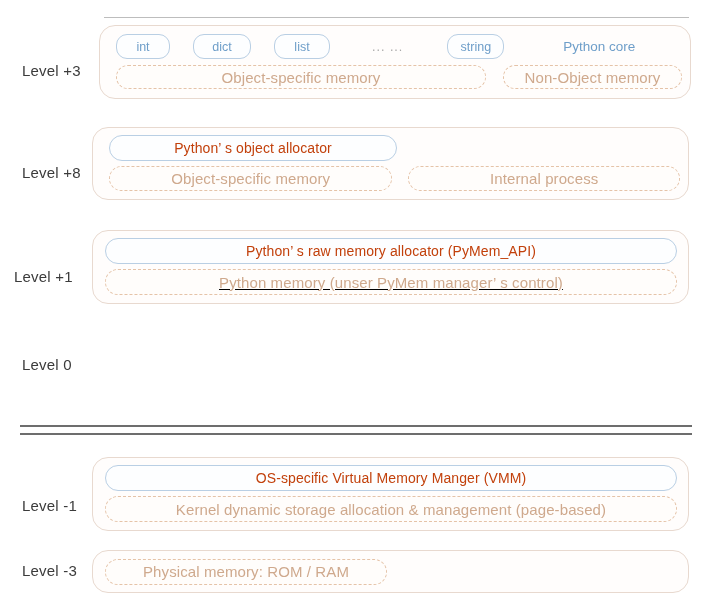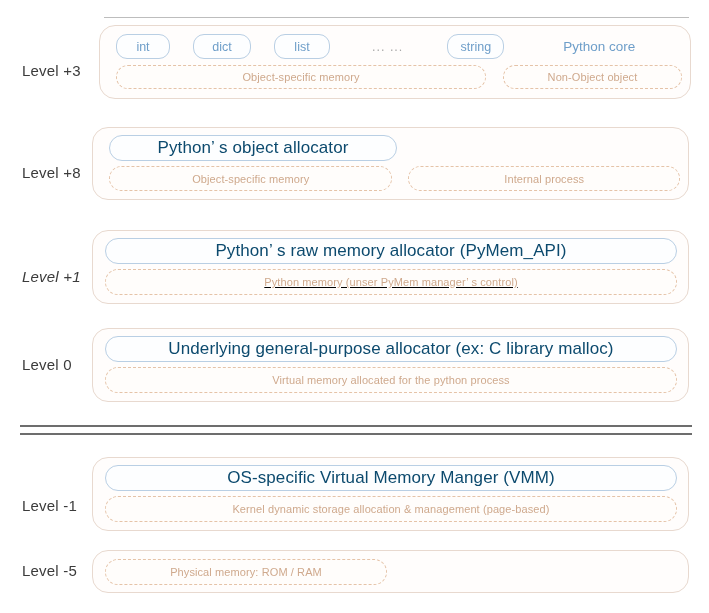--- a/index.html
+++ b/index.html
@@ -39,38 +39,38 @@
     display: flex;
     flex-direction: column;
     gap: 5px;
   }
 
   
   .solid-box {
     border: 1.3px solid #b9cfe4;
     border-radius: 13px;
     background: #fdfeff;
-    color: #0c4a6e;
-    font-size: 17px;
+    color: #c2410c;
+    font-size: 14px;
     display: flex;
     align-items: center;
     justify-content: center;
     box-sizing: border-box;
     text-align: center;
     white-space: nowrap;
     letter-spacing: 0.1px;
   }
 
   
   .dashed-box {
     border: 1.3px dashed #e5c3a8;
     border-radius: 13px;
     background: #fffdfb;
     color: #cfa98d;
-    font-size: 11px;
+    font-size: 15px;
     display: flex;
     align-items: center;
     justify-content: center;
     box-sizing: border-box;
     text-align: center;
     white-space: nowrap;
     letter-spacing: 0.1px;
   }
 
   .row-flex {
@@ -137,73 +137,65 @@
     <div class="row-flex" style="height:27px;">
       <div class="type-chip" style="width:54px; margin-left:8px;">int</div>
       <div class="type-chip" style="width:58px; margin-left:15px;">dict</div>
       <div class="type-chip" style="width:56px; margin-left:15px;">list</div>
       <div class="ellipsis-text" style="margin-left:34px;">... ...</div>
       <div class="type-chip" style="width:57px; margin-left:36px;">string</div>
       <div class="core-text" style="margin-left:51px;">Python core</div>
     </div>
     <div class="row-flex" style="height:24px;">
       <div class="dashed-box" style="width:372px; height:24px; margin-left:8px;">Object-specific memory</div>
-      <div class="dashed-box" style="width:180px; height:24px; margin-left:9px;">Non-Object object</div>
+      <div class="dashed-box" style="width:180px; height:24px; margin-left:9px;">Non-Object memory</div>
     </div>
   </div>
 
   <div class="level-label" style="left:22px; top:164px;">Level +8</div>
 
   <div class="outer-box" style="left:92px; top:127px; width:597px; height:73px;">
     <div class="row-flex" style="height:26px;">
       <div class="solid-box" style="width:288px; height:26px; margin-left:8px;">Python’ s object allocator</div>
     </div>
     <div class="row-flex" style="height:25px;">
       <div class="dashed-box" style="width:288px; height:25px; margin-left:8px;">Object-specific memory</div>
       <div class="dashed-box" style="width:276px; height:25px; margin-left:8px;">Internal process</div>
     </div>
   </div>
 
-  <div class="level-label" style="left:22px; top:268px;font-style:italic;">Level +1</div>
+  <div class="level-label" style="left:14px; top:268px;">Level +1</div>
 
   <div class="outer-box" style="left:92px; top:230px; width:597px; height:74px;">
     <div class="row-flex" style="height:26px;">
       <div class="solid-box" style="width:572px; height:26px; margin-left:4px;">Python’ s raw memory allocator (PyMem_API)</div>
     </div>
     <div class="row-flex" style="height:26px;text-decoration:underline;">
       <div class="dashed-box" style="width:572px; height:26px; margin-left:4px;">Python memory (unser PyMem manager’ s control)</div>
     </div>
   </div>
 
   <div class="level-label" style="left:22px; top:356px;">Level  0</div>
 
-  <div class="outer-box" style="left:92px; top:328px; width:597px; height:74px;">
-    <div class="row-flex" style="height:26px;">
-      <div class="solid-box" style="width:572px; height:26px; margin-left:4px;">Underlying general-purpose allocator (ex: C library malloc)</div>
-    </div>
-    <div class="row-flex" style="height:26px;">
-      <div class="dashed-box" style="width:572px; height:26px; margin-left:4px;">Virtual memory allocated for the python process</div>
-    </div>
-  </div>
 
   <div class="sep-line" style="top:425px;"></div>
   <div class="sep-line" style="top:433px;"></div>
 
   <div class="level-label" style="left:22px; top:497px;text-align:right;">Level -1</div>
 
   <div class="outer-box" style="left:92px; top:457px; width:597px; height:74px;">
     <div class="row-flex" style="height:26px;">
       <div class="solid-box" style="width:572px; height:26px; margin-left:4px;">OS-specific Virtual Memory Manger (VMM)</div>
     </div>
     <div class="row-flex" style="height:26px;">
       <div class="dashed-box" style="width:572px; height:26px; margin-left:4px;">Kernel dynamic storage allocation &amp; management (page-based)</div>
     </div>
   </div>
 
-  <div class="level-label" style="left:22px; top:562px;">Level -5</div>
+  <div class="level-label" style="left:22px; top:562px;">Level -3</div>
 
   <div class="outer-box" style="left:92px; top:550px; width:597px; height:43px; justify-content:center;">
     <div class="row-flex" style="height:26px;">
       <div class="dashed-box" style="width:282px; height:26px; margin-left:4px;">Physical memory: ROM / RAM</div>
     </div>
   </div>
 
 </div>
 
 </body></html>

